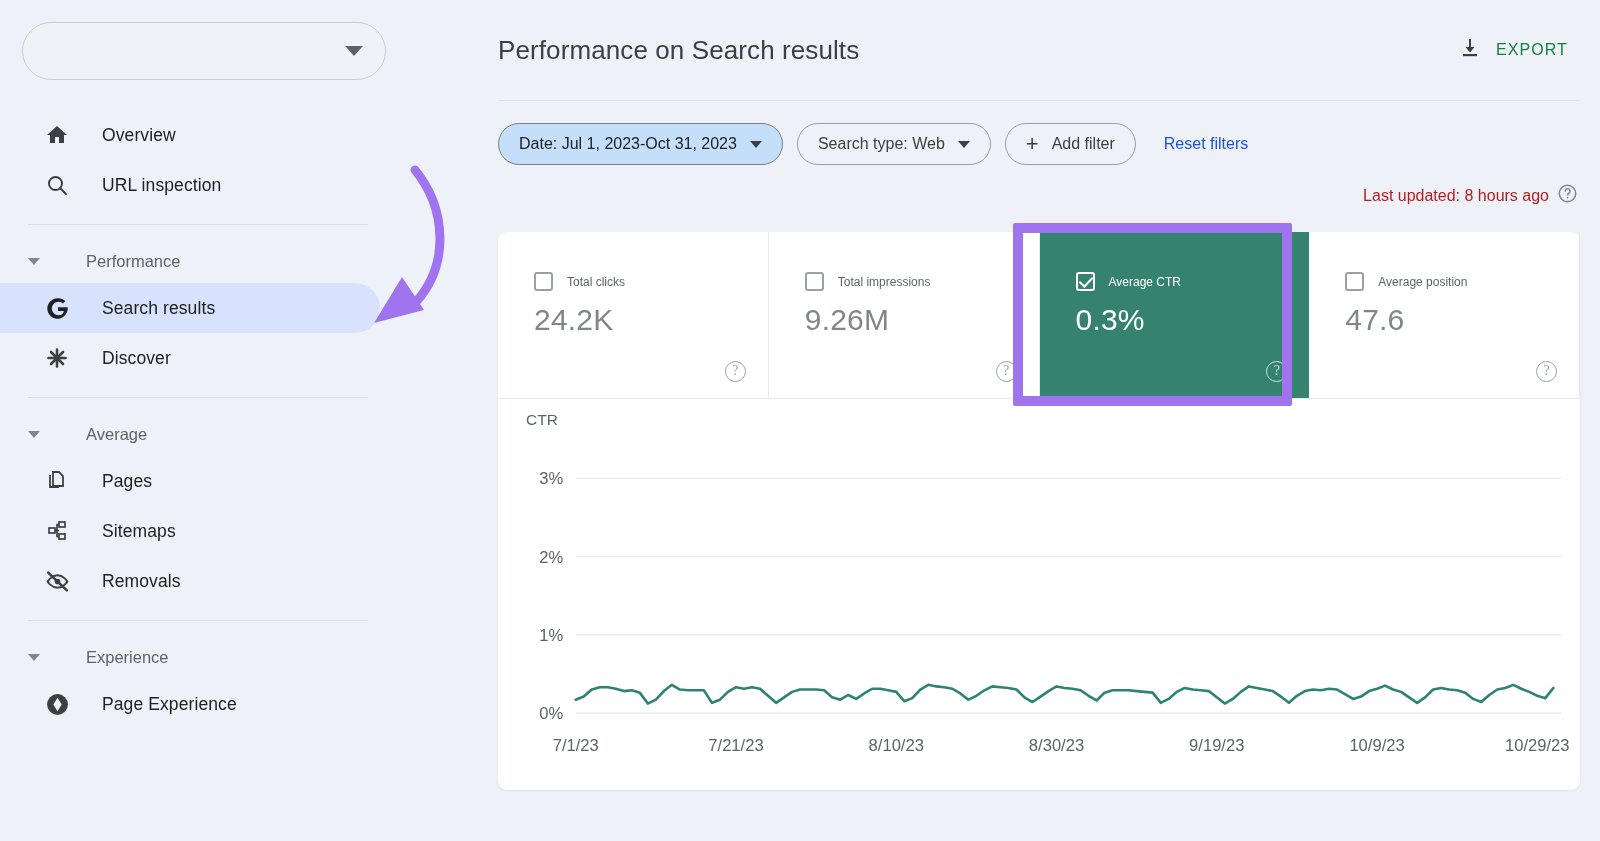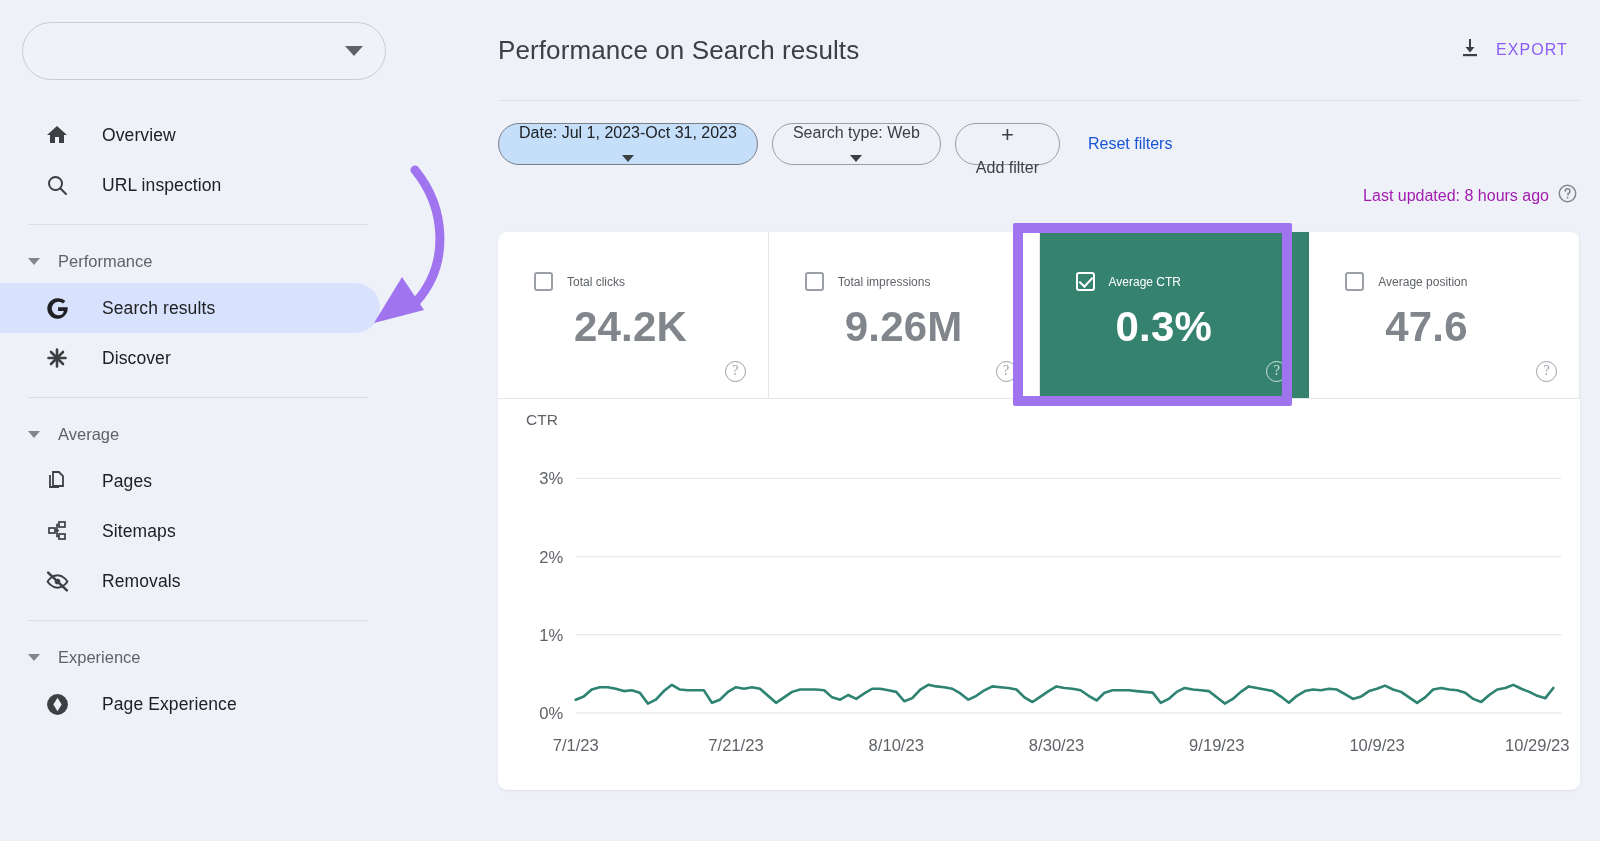--- a/index.html
+++ b/index.html
@@ -54,21 +54,21 @@
     display: flex; align-items: center; justify-content: center;
     color: #3c4043;
   }
   .nav-icon svg { display: block; }
   .nav-label { font-size: 17.5px; color: #202124; letter-spacing: .1px; white-space: nowrap; }
 
   .nav-divider { height: 1px; background: #dadce0; margin: 14px 34px 14px 28px; width: 340px; }
 
   .nav-group {
     height: 44px; display: flex; align-items: center;
-    padding-left: 28px; cursor: pointer;
+    padding-left: 28px; cursor: pointer; gap: 28px;
   }
   .group-caret {
     width: 0; height: 0; margin-right: 18px;
     border-left: 6px solid transparent;
     border-right: 6px solid transparent;
     border-top: 7px solid #80868b;
   }
   .group-label { font-size: 16.5px; color: #5f6368; }
 
   
@@ -76,51 +76,51 @@
   .main-header {
     height: 100px; display: flex; align-items: center;
     padding: 0 22px 0 20px;
   }
   .page-title { font-size: 26px; color: #3c4043; font-weight: normal; letter-spacing: .1px; }
   .header-spacer { flex: 1; }
   .export-btn {
     display: flex; align-items: center; gap: 14px;
     cursor: pointer; padding: 6px 10px;
   }
-  .export-label { font-size: 16px; color: #8b5cf6; letter-spacing: 1.1px; }
+  .export-label { font-size: 16px; color: #15803d; letter-spacing: 1.1px; }
 
   .hr-line { height: 1px; background: #dfe3e9; margin: 0 20px; }
 
   .filter-bar {
     display: flex; align-items: center; gap: 14px;
     padding: 22px 20px 0 20px;
   }
   .chip {
     height: 42px; border: 1px solid #9aa0a6; border-radius: 21px;
     display: flex; align-items: center; gap: 13px;
     padding: 0 20px; cursor: pointer; background: transparent;
-    font-size: 16px; color: #3c4043; white-space: nowrap; flex-direction: column;
+    font-size: 16px; color: #3c4043; white-space: nowrap;
   }
   .chip.selected { background: #c5dffb; border-color: #7a8088; color: #202124; }
   .chip .chip-caret {
     width: 0; height: 0;
     border-left: 6px solid transparent;
     border-right: 6px solid transparent;
     border-top: 7px solid #3c4043;
   }
   .chip .plus-icon { font-size: 22px; line-height: 1; color: #3c4043; font-weight: 300; }
   .reset-link {
     font-size: 16px; color: #1a54d7; cursor: pointer; margin-left: 14px;
     white-space: nowrap;
   }
   .last-updated-row {
     display: flex; align-items: center; justify-content: flex-end;
     gap: 8px; padding: 18px 22px 0 0;
   }
-  .last-updated-text { font-size: 16px; color: #a21caf; }
+  .last-updated-text { font-size: 16px; color: #b91c1c; }
 
   
   .data-card {
     margin: 24px 20px 0 20px;
     background: #fff; border-radius: 9px;
     height: 558px; position: relative;
     box-shadow: 0 1px 2px rgba(60,64,67,.10);
     overflow: visible;
   }
   .metrics-row { display: flex; height: 166px; position: relative; }
@@ -138,23 +138,22 @@
   }
   .metric.highlight .cbox { border-color: #fff; }
   .metric.highlight .cbox::after {
     content: ""; position: absolute; left: 4px; top: 0px;
     width: 6px; height: 11px; border: solid #fff;
     border-width: 0 2px 2px 0; transform: rotate(43deg);
   }
   .metric-label { font-size: 12px; color: #5f6368; }
   .metric.highlight .metric-label { color: #fff; }
   .metric-value {
-    font-size: 42px; color: #80868b; margin-top: 12px; font-weight: bold;
+    font-size: 30px; color: #80868b; margin-top: 12px; font-weight: normal;
     letter-spacing: .2px;
-    margin-left: 40px;
   }
   .metric.highlight .metric-value { color: #fff; }
   .help-icon {
     position: absolute; right: 22px; bottom: 16px;
     width: 21px; height: 21px; border-radius: 50%;
     border: 1.6px solid #9aa0a6; color: #9aa0a6;
     font-size: 14px; line-height: 18px; text-align: center;
     cursor: pointer; font-family: "Liberation Serif", serif;
   }
   .metric.highlight .help-icon { border-color: #cfe4dd; color: #cfe4dd; }

